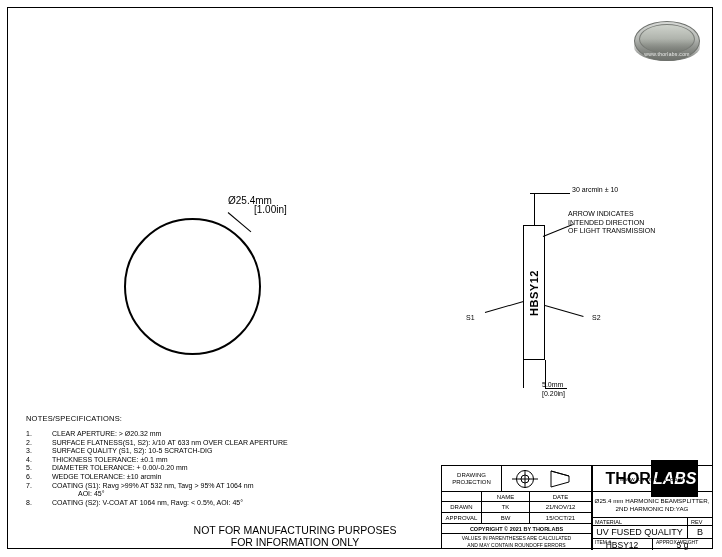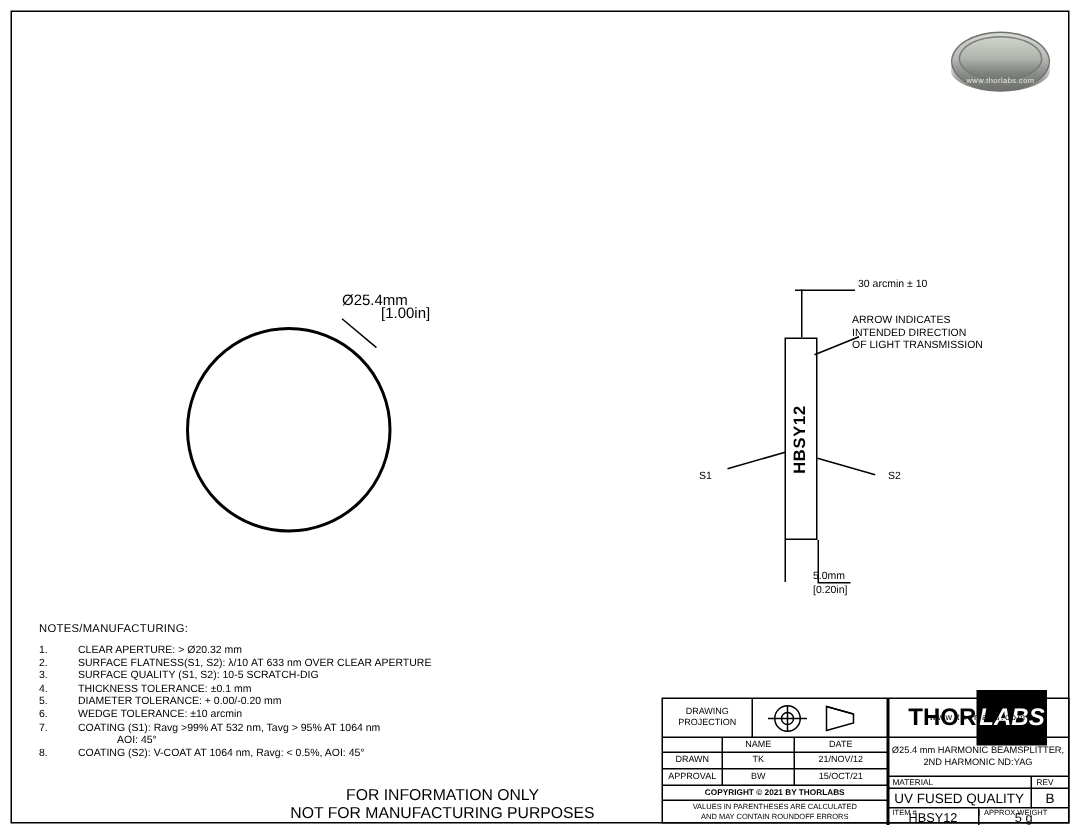--- a/index.html
+++ b/index.html
@@ -94,21 +94,21 @@
     <div>[0.20in]</div>
   </div>
 
   <div class="photo">
     <div class="outer"></div>
     <div class="inner"></div>
     <div class="edge"></div>
     <div class="wm">www.thorlabs.com</div>
   </div>
 
-  <div class="notes-title">NOTES/MANUFACTURING:</div>
+  <div class="notes-title">NOTES/SPECIFICATIONS:</div>
   <div class="notes">
     <div class="row">
         <div class="num">1.</div>
         <div class="txt">CLEAR APERTURE: &gt; Ø20.32 mm</div>
       </div>
     <div class="row">
         <div class="num">2.</div>
         <div class="txt">SURFACE FLATNESS(S1, S2): λ/10 AT 633 nm OVER CLEAR APERTURE</div>
       </div>
     <div class="row">
@@ -135,22 +135,22 @@
         <div class="num"></div>
         <div class="txt sub">AOI: 45°</div>
       </div>
     <div class="row">
         <div class="num">8.</div>
         <div class="txt">COATING (S2): V-COAT AT 1064 nm, Ravg: &lt; 0.5%, AOI: 45°</div>
       </div>
   </div>
 
   <div class="disclaimer">
+    <div>NOT FOR MANUFACTURING PURPOSES</div>
     <div>FOR INFORMATION ONLY</div>
-    <div>NOT FOR MANUFACTURING PURPOSES</div>
   </div>
 
   <div class="tb">
 
     <div class="ctr bb br" style="left:0;top:0;width:60px;height:26px;flex-direction:column;line-height:7px;">
       <span>DRAWING</span>
       <span>PROJECTION</span>
     </div>
     <div class="ctr bb br" style="left:60px;top:0;width:90px;height:26px;">
       <svg width="76" height="20" viewBox="0 0 76 20">

